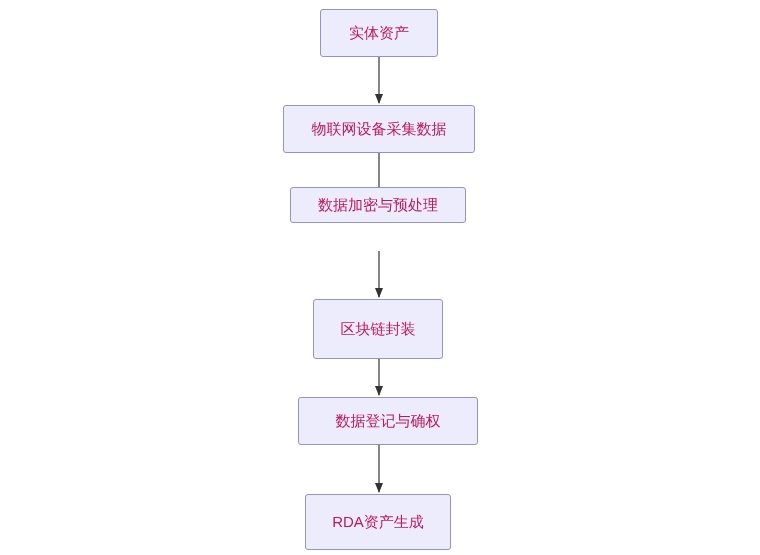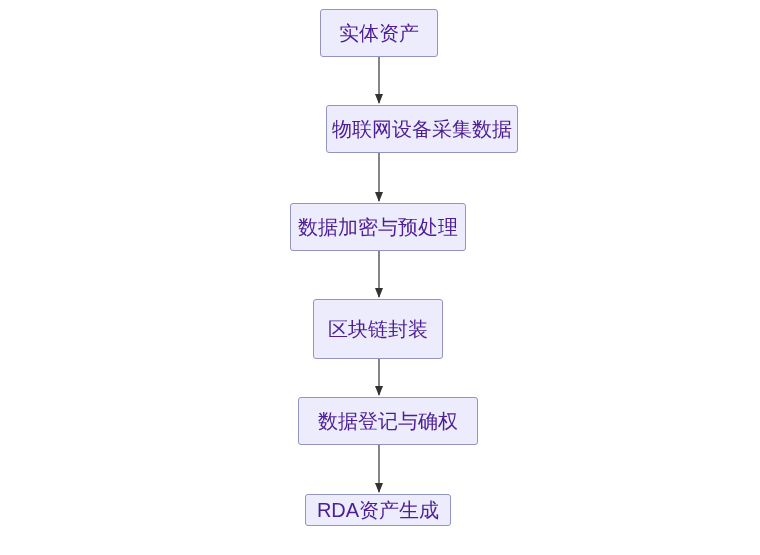--- a/index.html
+++ b/index.html
@@ -23,22 +23,22 @@
   }
   .node-box {
     position: absolute;
     box-sizing: border-box;
     background: #ECECFC;
     border: 1px solid #9393C4;
     border-radius: 3px;
     display: flex;
     align-items: center;
     justify-content: center;
-    color: #4c1d95;
-    font-size: 20px;
+    color: #be185d;
+    font-size: 15px;
     font-family: "Liberation Sans", sans-serif;
     line-height: 1.2;
     white-space: nowrap;
   }
   .arrow-layer {
     position: absolute;
     left: 0;
     top: 0;
     width: 760px;
     height: 555px;
@@ -57,19 +57,19 @@
       </marker>
     </defs>
     <line x1="379" y1="57" x2="379" y2="103" stroke="#333333" stroke-width="1.2" marker-end="url(#arrowhead)"></line>
     <line x1="379" y1="153" x2="379" y2="201" stroke="#333333" stroke-width="1.2" marker-end="url(#arrowhead)"></line>
     <line x1="379" y1="251" x2="379" y2="297" stroke="#333333" stroke-width="1.2" marker-end="url(#arrowhead)"></line>
     <line x1="379" y1="347" x2="379" y2="395" stroke="#333333" stroke-width="1.2" marker-end="url(#arrowhead)"></line>
     <line x1="379" y1="445" x2="379" y2="492" stroke="#333333" stroke-width="1.2" marker-end="url(#arrowhead)"></line>
   </svg>
 
   <div class="node-box" style="left:320px; top:9px;   width:118px; height:48px;">实体资产</div>
-  <div class="node-box" style="left:283px; top:105px; width:192px; height:48px;margin-left:43px;">物联网设备采集数据</div>
-  <div class="node-box" style="left:290px; top:203px; width:176px; height:48px;">数据加密与预处理</div>
+  <div class="node-box" style="left:283px; top:105px; width:192px; height:48px;">物联网设备采集数据</div>
+  <div class="node-box" style="left:290px; top:187px; width:176px; height:36px;">数据加密与预处理</div>
   <div class="node-box" style="left:313px; top:299px; width:130px; height:60px;">区块链封装</div>
   <div class="node-box" style="left:298px; top:397px; width:180px; height:48px;">数据登记与确权</div>
-  <div class="node-box" style="left:305px; top:494px; width:146px; height:32px;">RDA资产生成</div>
+  <div class="node-box" style="left:305px; top:494px; width:146px; height:56px;">RDA资产生成</div>
 
 </div>
 
 </body></html>

